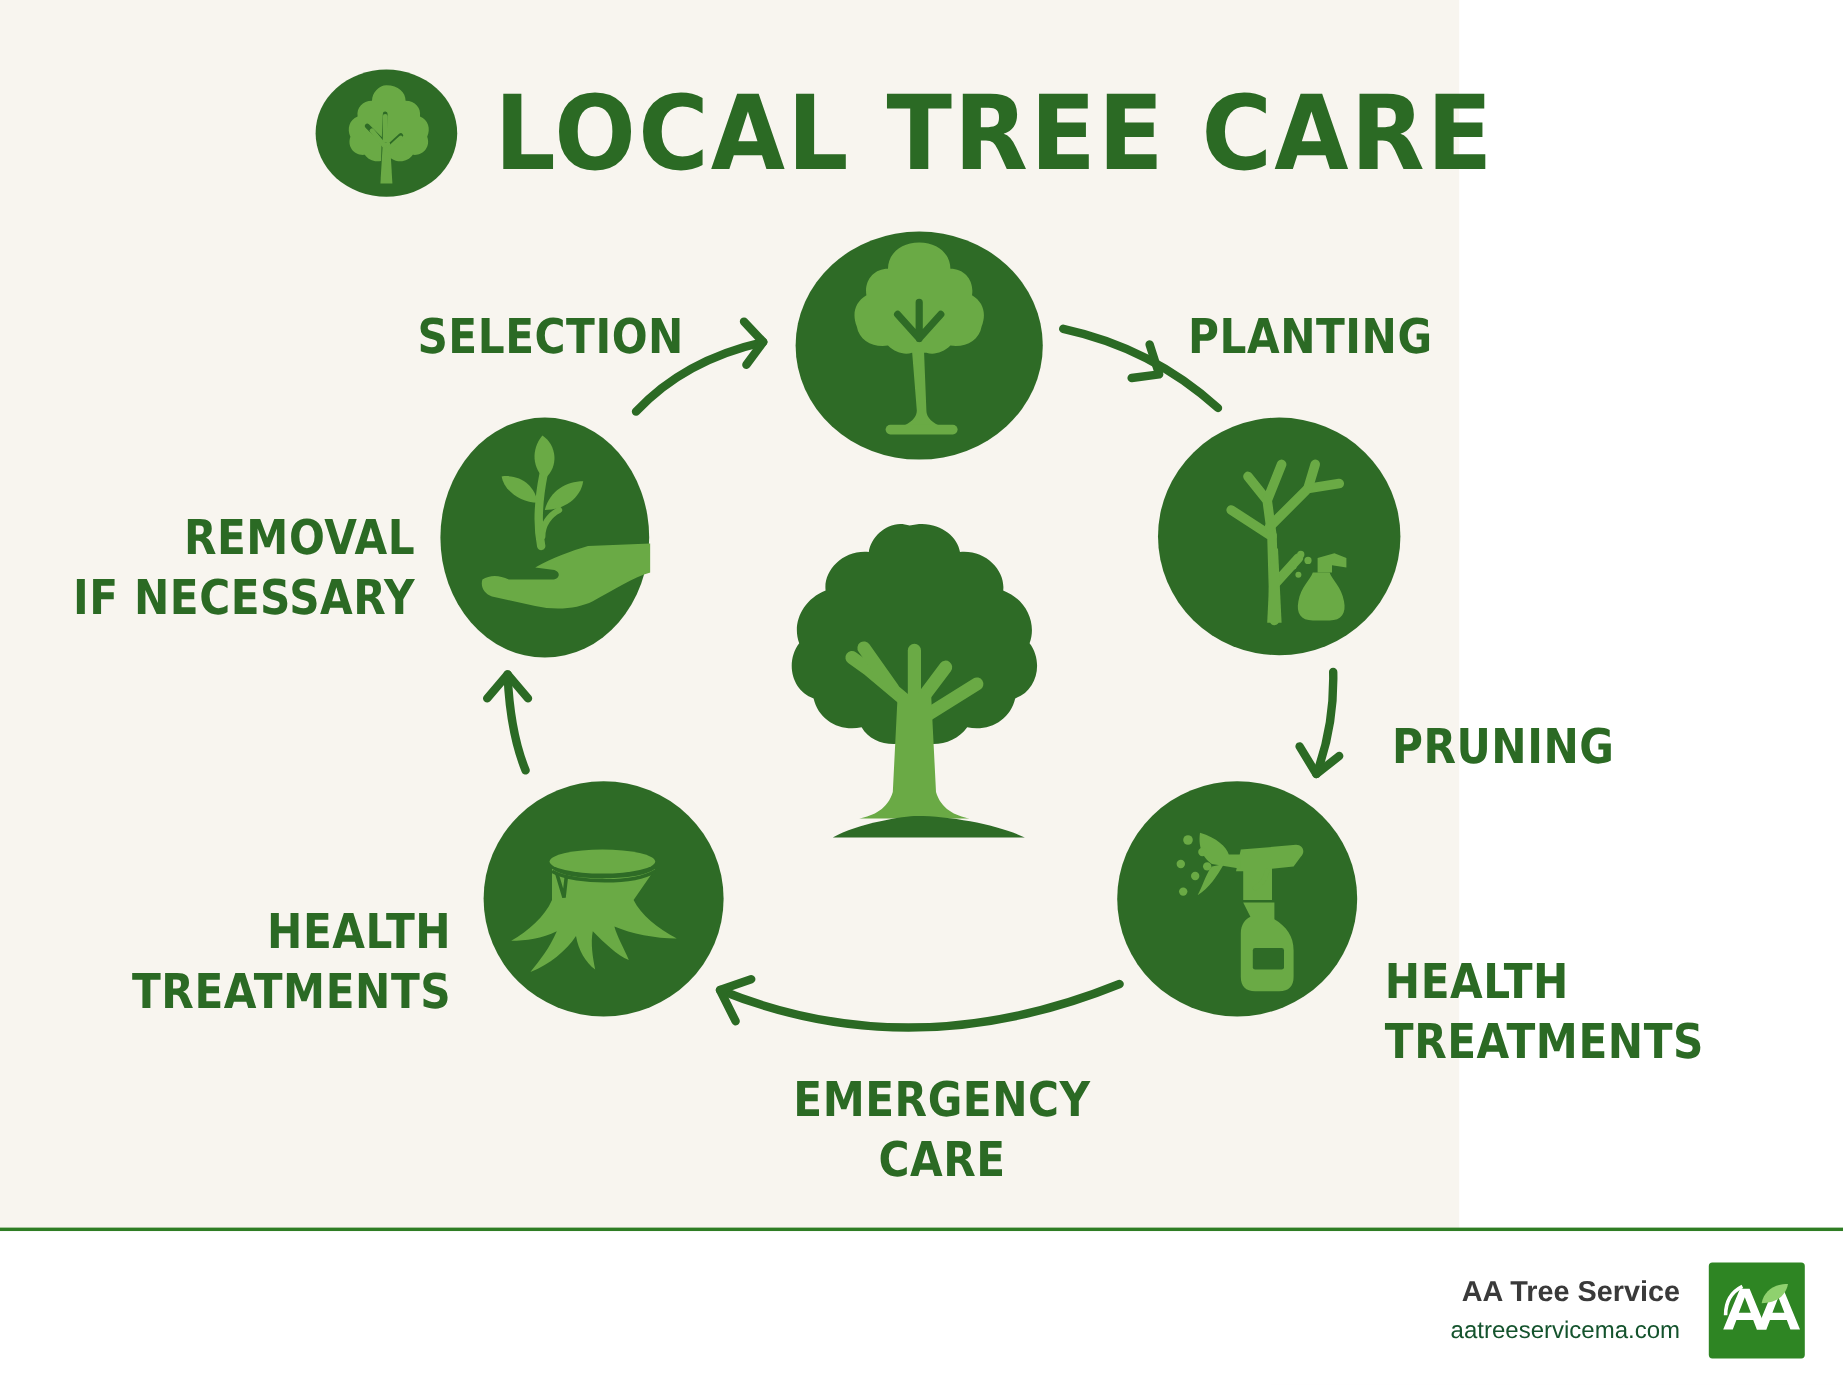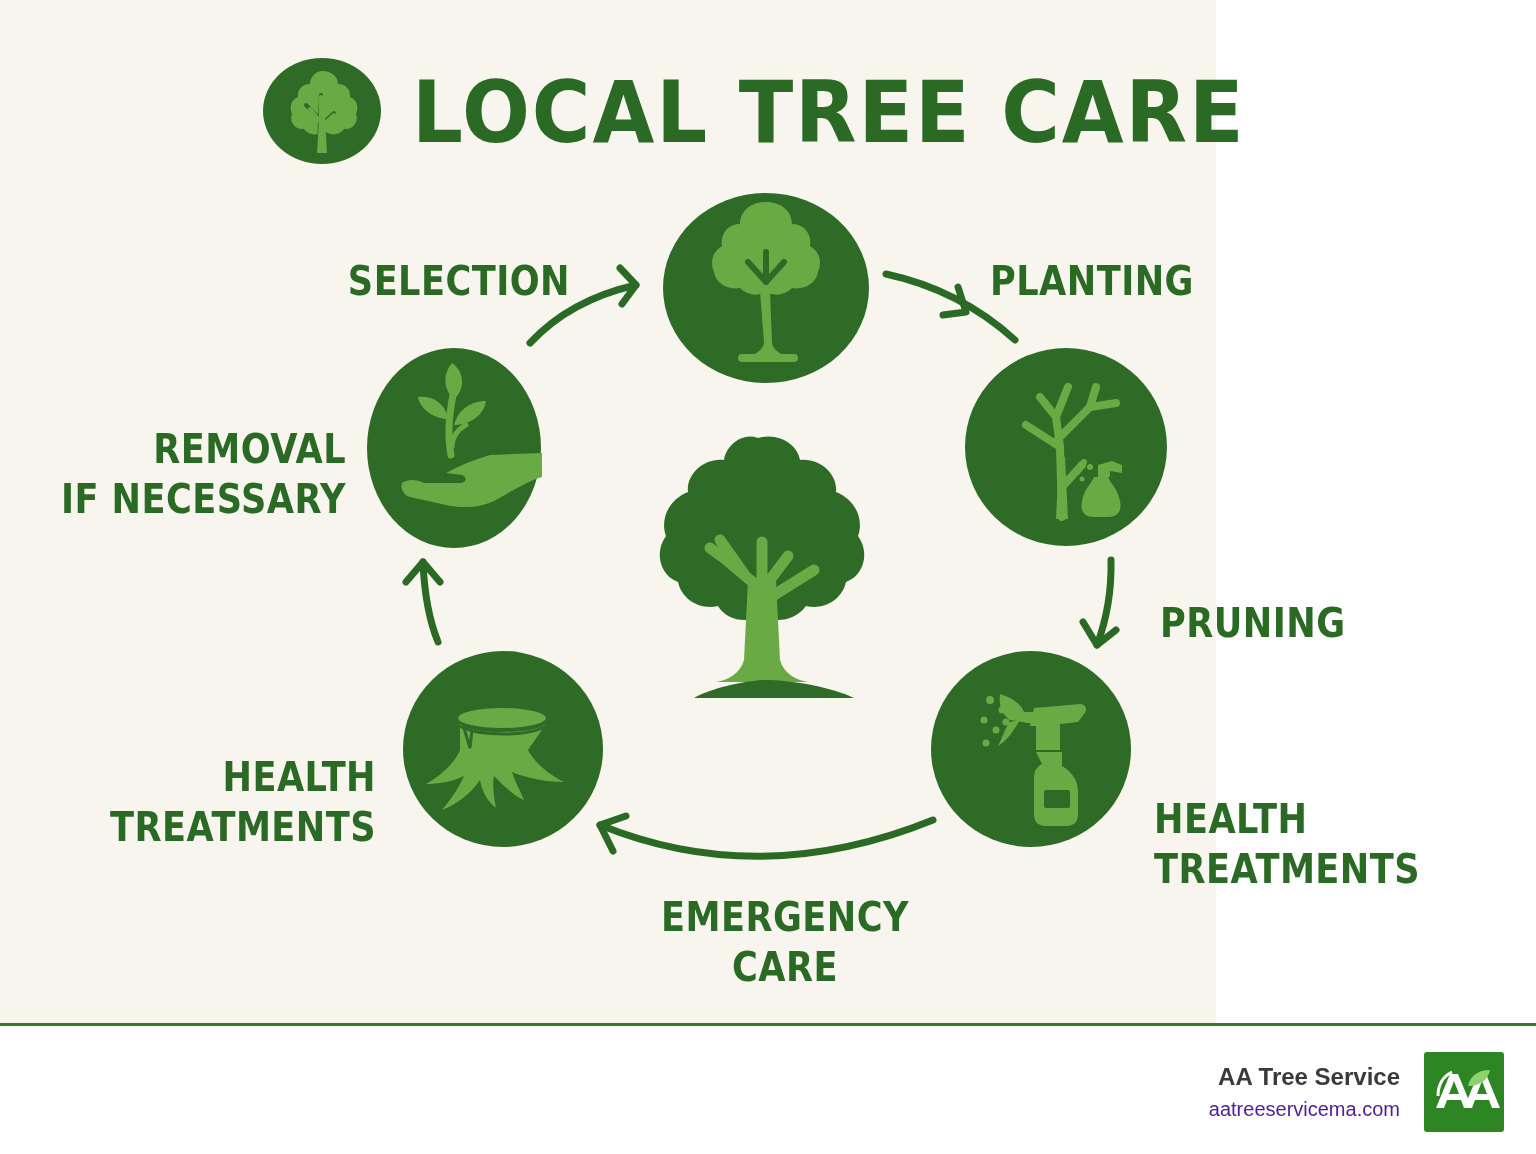--- a/index.html
+++ b/index.html
@@ -64,21 +64,21 @@
       font-weight: bold;
       font-size: 24px;
       color: #3a3a3a;
       text-align: center;
       white-space: nowrap;
     }
     .brand-url {
       position: absolute; right: 136px; top: 1098px;
       font-family: "Liberation Sans", sans-serif;
       font-size: 20px;
-      color: #4c1d95;
+      color: #14532d;
       text-align: right;
       white-space: nowrap;
     }
     .brand-logo {
       position: absolute; left: 1424px; top: 1052px;
       width: 80px; height: 80px;
       background: #2e8523;
       border-radius: 3px;
     }
   </style>

